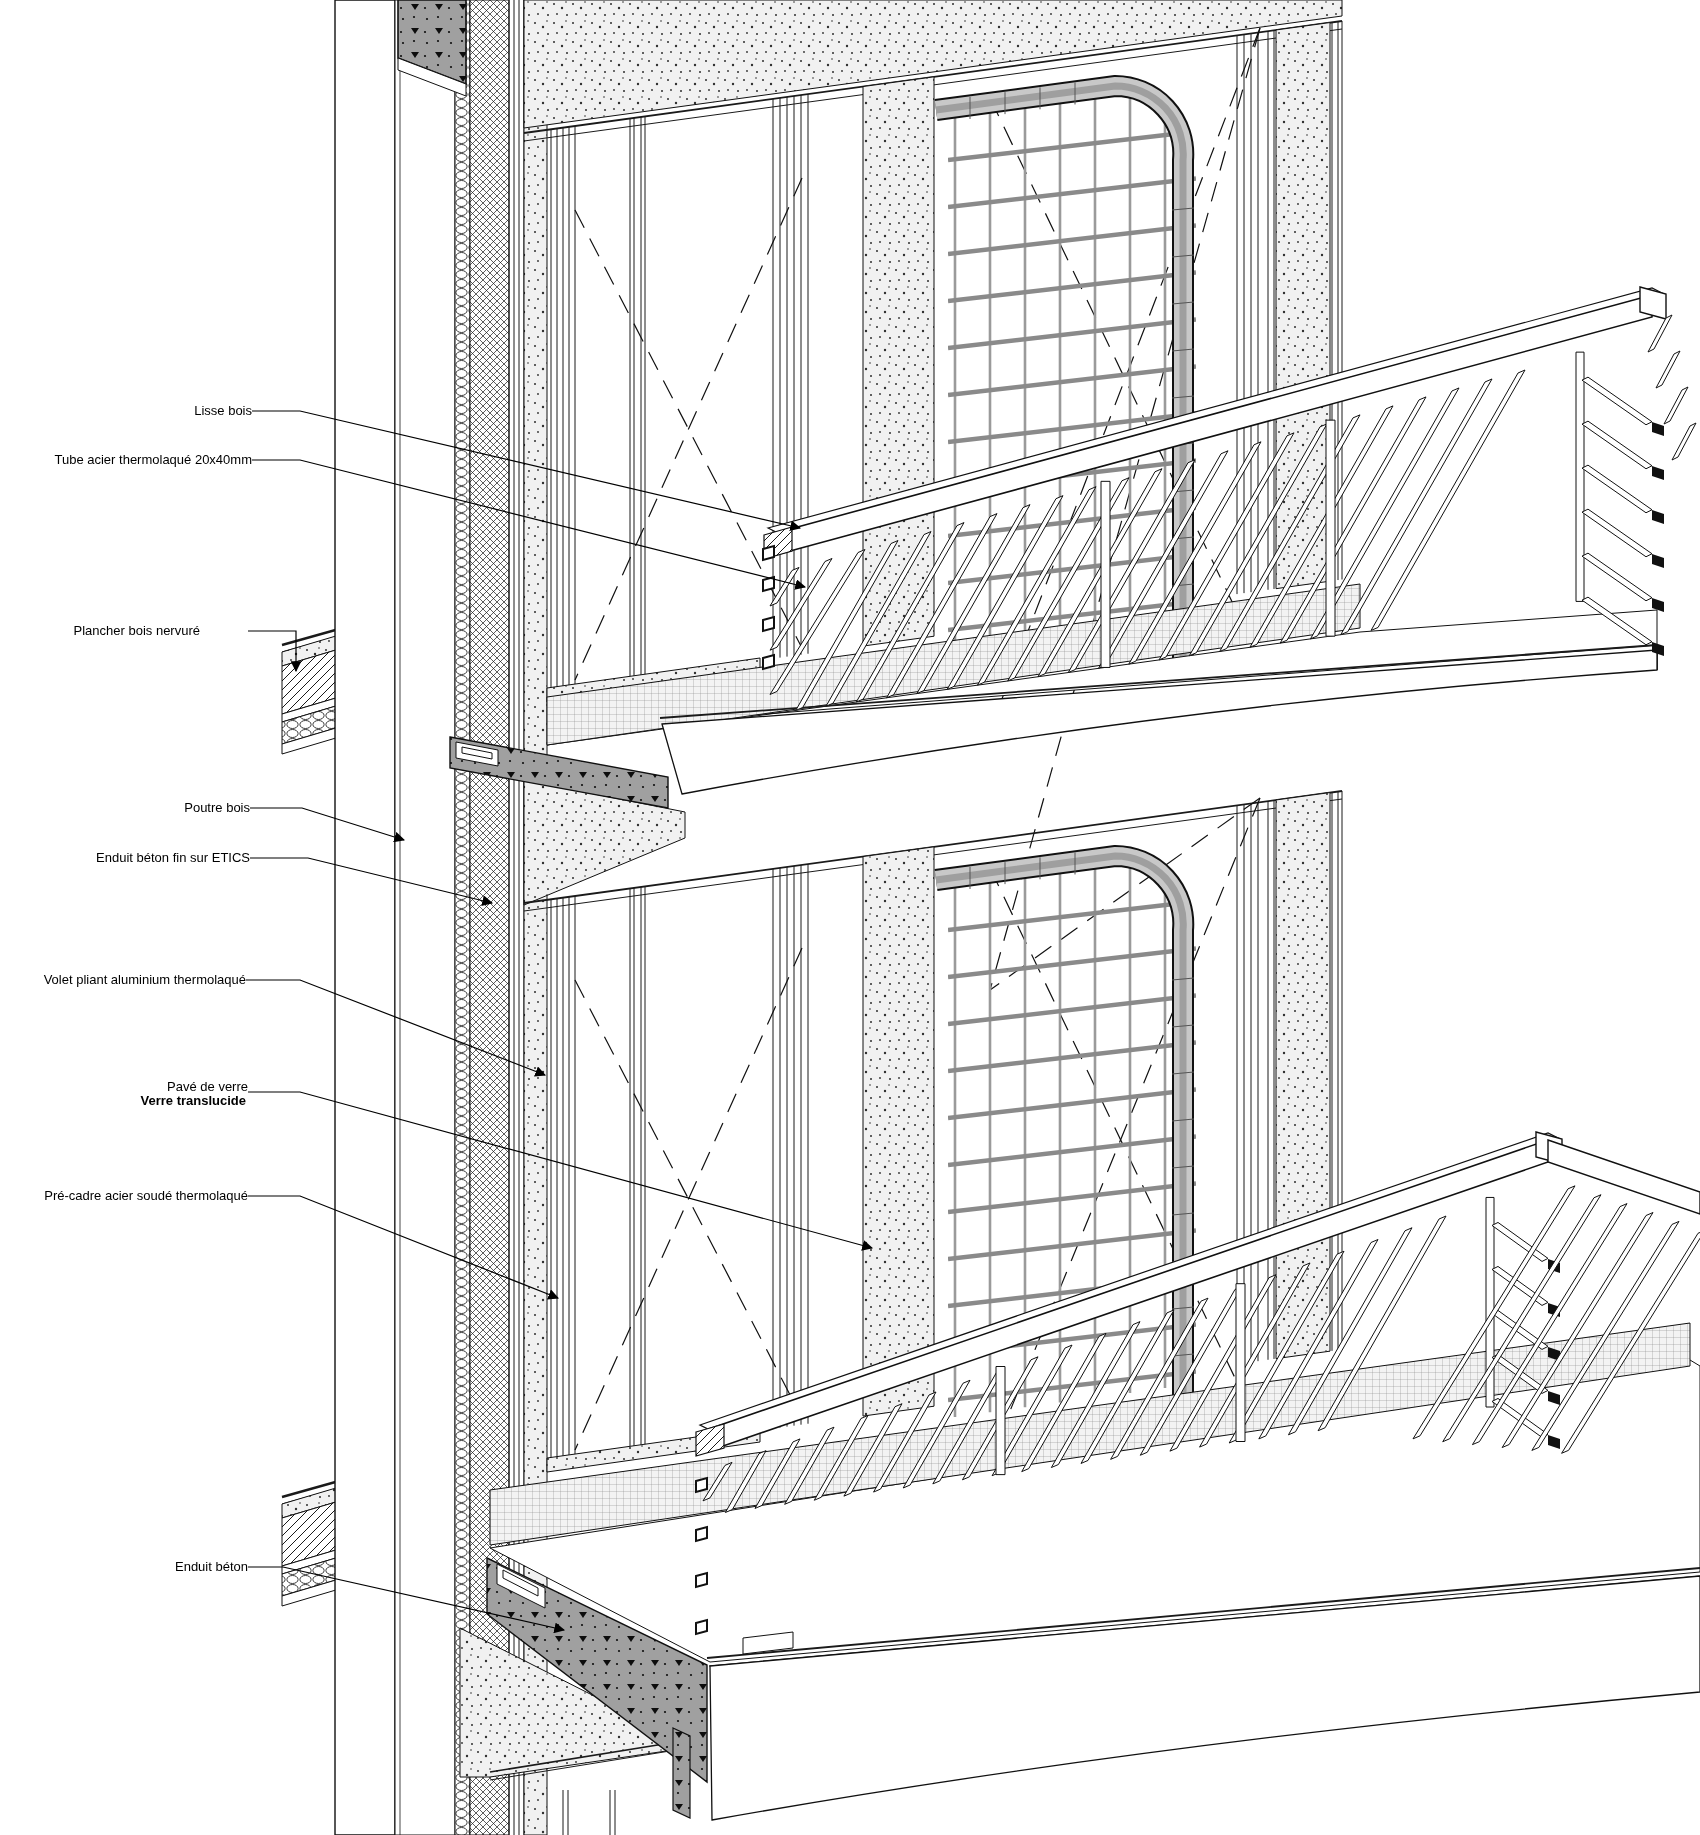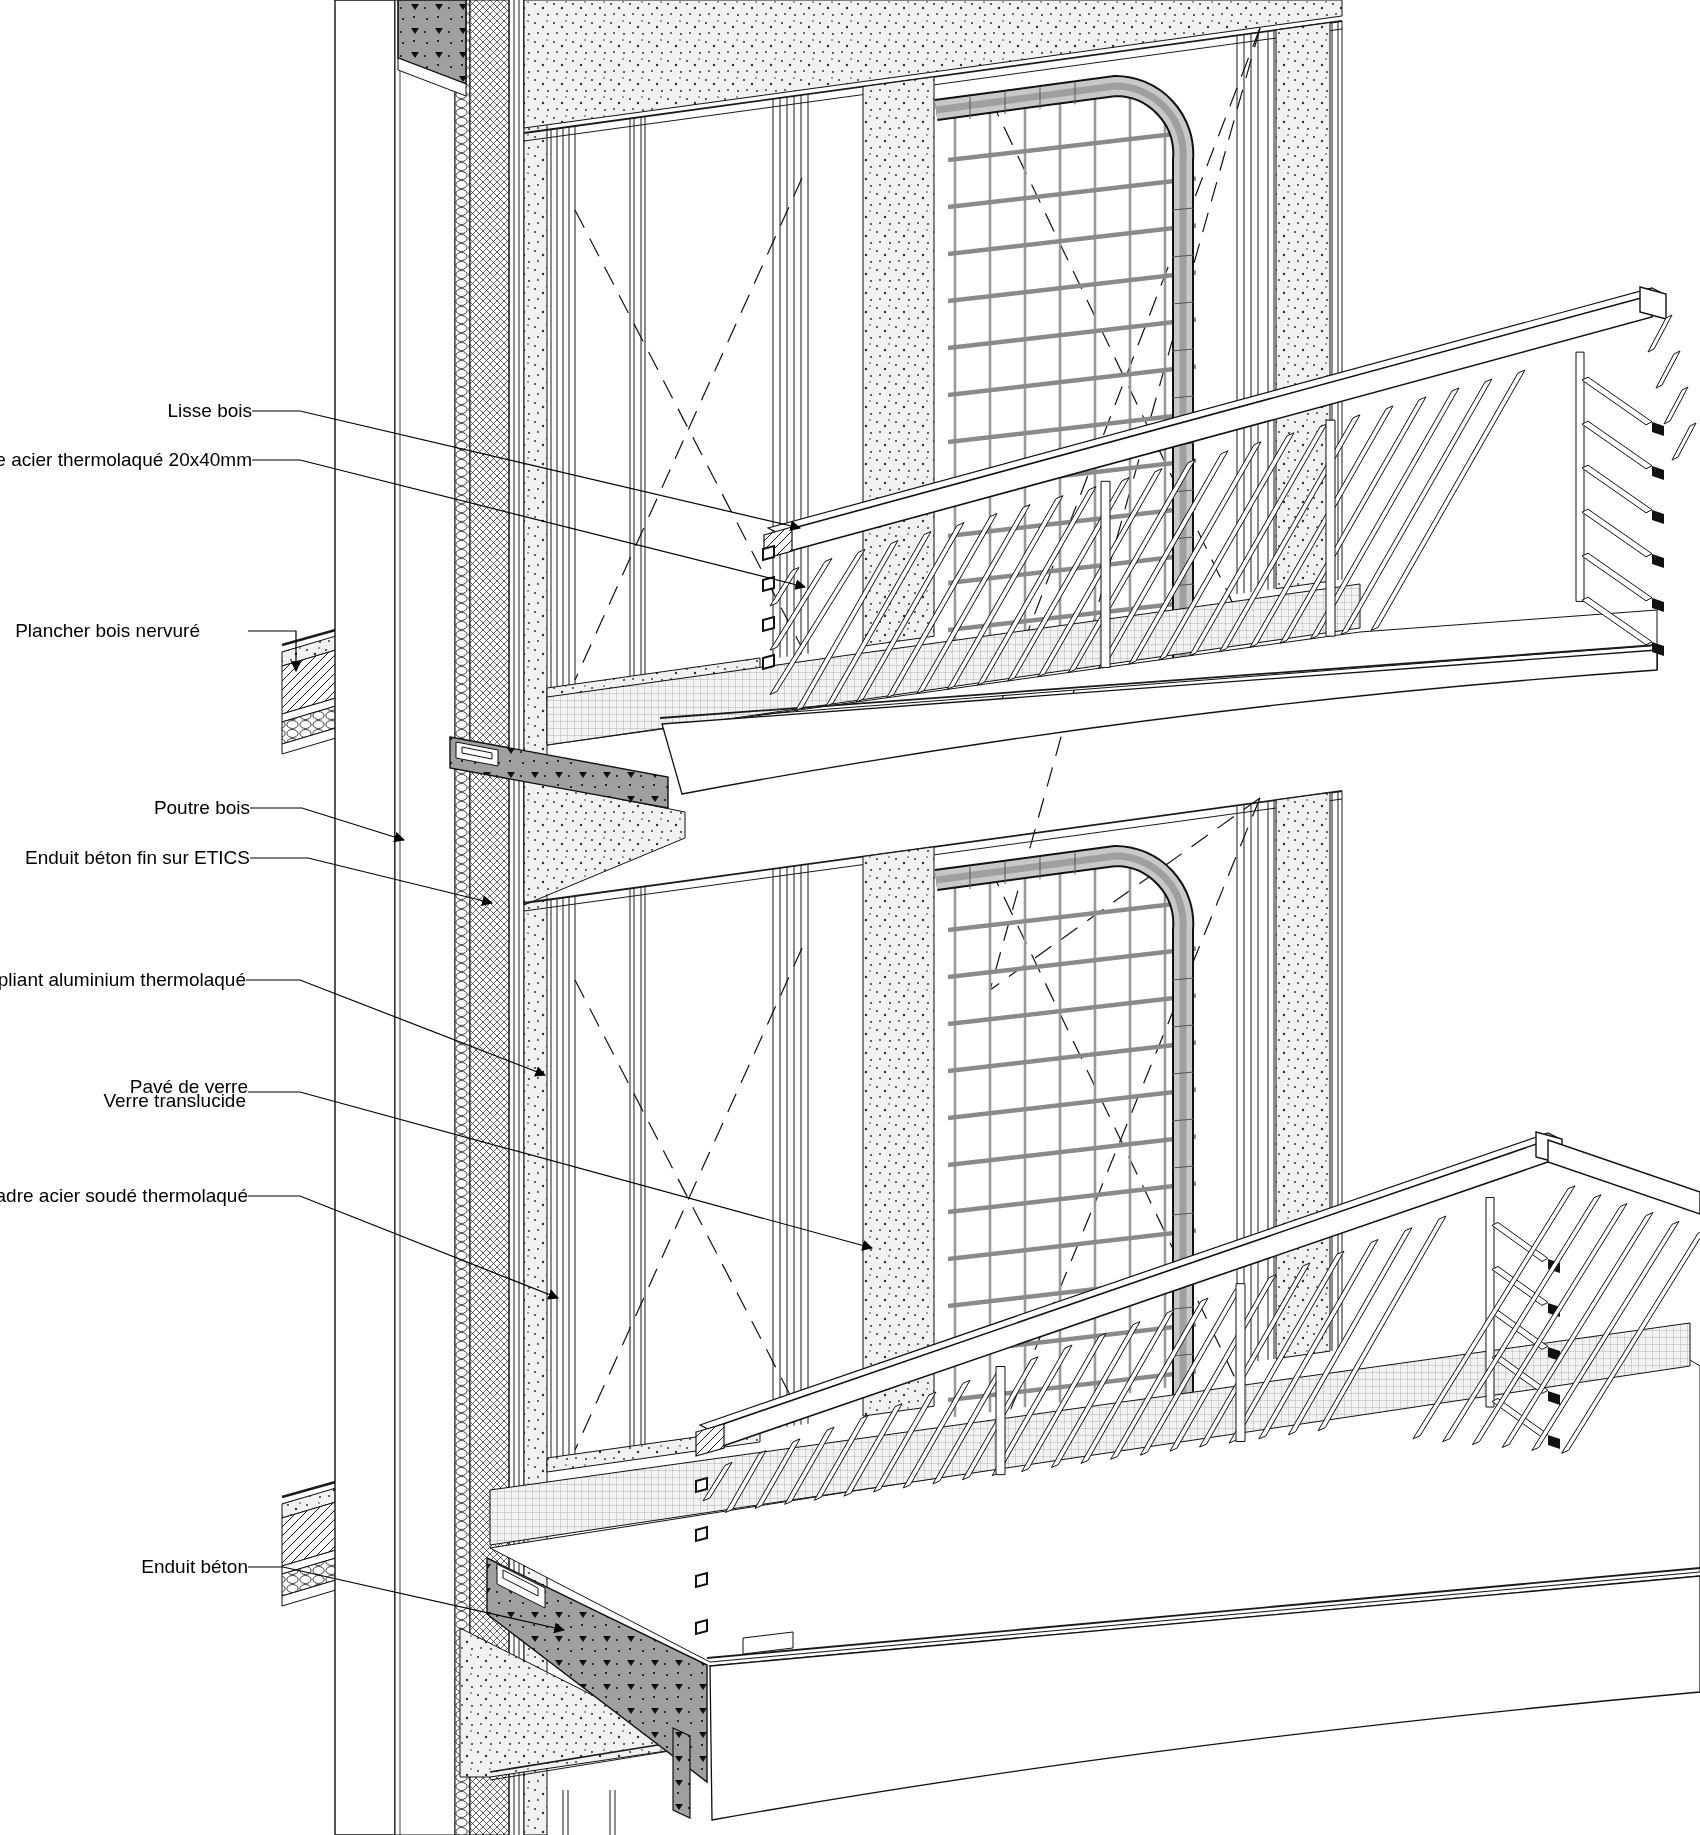--- a/index.html
+++ b/index.html
@@ -1,19 +1,19 @@
 <!DOCTYPE html>
 <html><head>
 <meta charset="utf-8">
 <style>
   html,body{margin:0;padding:0;background:#fff;}
   .stage{position:relative;width:1700px;height:1835px;background:#fff;overflow:hidden;
          font-family:"Liberation Sans", sans-serif;}
   svg{position:absolute;left:0;top:0;}
-  .lbl{position:absolute;font-size:19px;color:#000;white-space:nowrap;text-align:right;
+  .lbl{position:absolute;font-size:13px;color:#000;white-space:nowrap;text-align:right;
        line-height:21px;transform:translateY(-11px);}
 </style>
 </head>
 <body>
 
 <div class="stage">
   <svg id="art" width="1700" height="1835" viewBox="0 0 1700 1835">
     <defs>
       <pattern id="stip" width="19" height="19" patternUnits="userSpaceOnUse">
         <rect width="19" height="19" fill="#f1f1f1"></rect>
@@ -387,17 +387,17 @@
   </svg>
 
   <div class="labels">
     <div class="lbl" style="right: 1448px; top: 411px;">Lisse bois</div>
     <div class="lbl" style="right: 1448px; top: 460px;">Tube acier thermolaqué 20x40mm</div>
     <div class="lbl" style="right: 1500px; top: 631px;">Plancher bois nervuré</div>
     <div class="lbl" style="right: 1450px; top: 808px;">Poutre bois</div>
     <div class="lbl" style="right: 1450px; top: 858px;">Enduit béton fin sur ETICS</div>
     <div class="lbl" style="right: 1454px; top: 980px;">Volet pliant aluminium thermolaqué</div>
     <div class="lbl" style="right: 1452px; top: 1087px; text-align: right;">Pavé de verre</div>
-    <div class="lbl" style="right: 1454px; top: 1101px;">Verre translucide</div>
+    <div class="lbl" style="right: 1454px; top: 1101px; font-weight: bold;">Verre translucide</div>
     <div class="lbl" style="right: 1452px; top: 1196px;">Pré-cadre acier soudé thermolaqué</div>
     <div class="lbl" style="right: 1452px; top: 1567px;">Enduit béton</div>
   </div>
 </div>
 
 </body></html>

